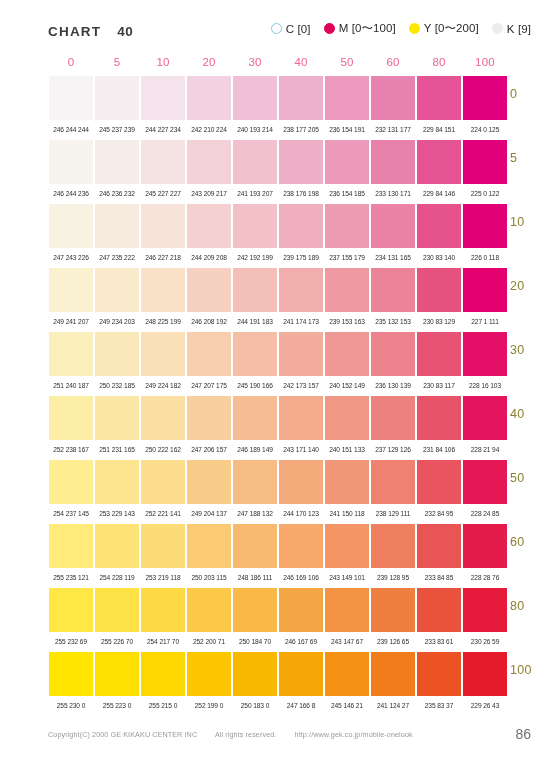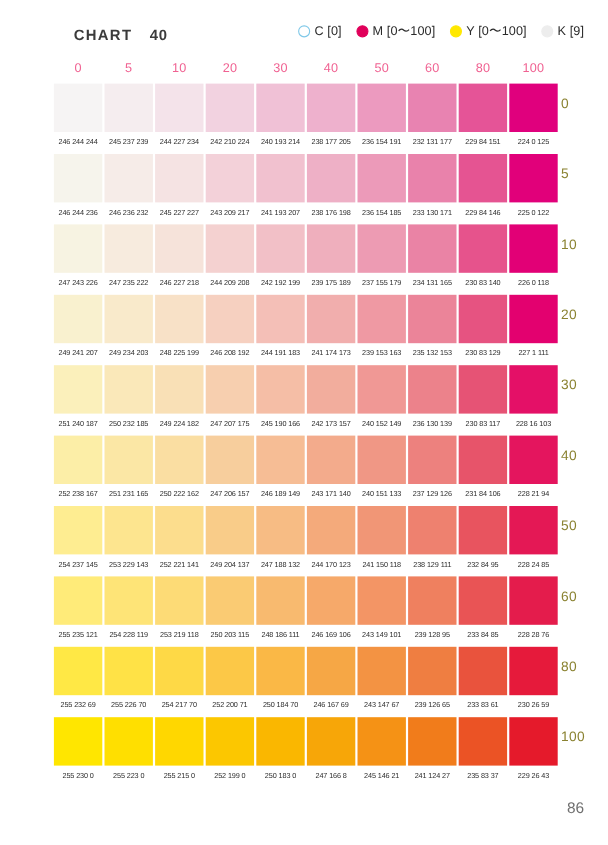--- a/index.html
+++ b/index.html
@@ -12,21 +12,21 @@
     position: relative;
   }
   .page { position:relative; width:553px; height:768px; }
 
   
   .header {
     position:absolute; left:0; top:16px; width:553px; height:30px;
     display:flex; align-items:center;
   }
   .chart-title {
-    margin-left:67px;
+    margin-left:48px;
     font-size:13.5px; font-weight:bold; letter-spacing:1.2px;
     color:#3b3b3b; white-space:nowrap;
   }
   .chart-title .num { margin-left:11px; letter-spacing:0.5px; }
 
   .legend {
     position:absolute; right:22px; top:21px;
     display:flex; align-items:center; gap:13px;text-align:right;
   }
   .legend-item { display:flex; align-items:center; gap:4px; }
@@ -105,21 +105,21 @@
       <div class="legend-item">
         <span class="legend-dot" style="background: rgb(255, 255, 255); border: 1px solid rgb(127, 200, 232);"></span>
         <span class="legend-label">C [0]</span>
       </div>
       <div class="legend-item">
         <span class="legend-dot" style="background: rgb(224, 0, 90); border: 1px solid rgb(224, 0, 90);"></span>
         <span class="legend-label">M [0〜100]</span>
       </div>
       <div class="legend-item">
         <span class="legend-dot" style="background: rgb(255, 232, 0); border: 1px solid rgb(255, 232, 0);"></span>
-        <span class="legend-label">Y [0〜100]</span>
+        <span class="legend-label">Y [0〜200]</span>
       </div>
       <div class="legend-item">
         <span class="legend-dot" style="background: rgb(237, 237, 237); border: 1px solid rgb(237, 237, 237);"></span>
         <span class="legend-label">K [9]</span>
       </div>
     </div>
 
   <div class="grid">
     <div class="col-head" id="colhead">
         <div class="cell">0</div>
@@ -600,15 +600,20 @@
             <div class="cell">245 146 21</div>
             <div class="cell">241 124 27</div>
             <div class="cell">235 83 37</div>
             <div class="cell">229 26 43</div>
           </div>
           <div class="row-label">100</div>
         </div>
       </div>
   </div>
 
+  <div class="footer">
+    <span>Copyright(C) 2000 GE KIKAKU CENTER INC</span>
+    <span>All rights reserved.</span>
+    <span>http://www.gek.co.jp/mobile-onelook</span>
+  </div>
   <div class="page-num">86</div>
 
 </div>
 
 </body></html>

